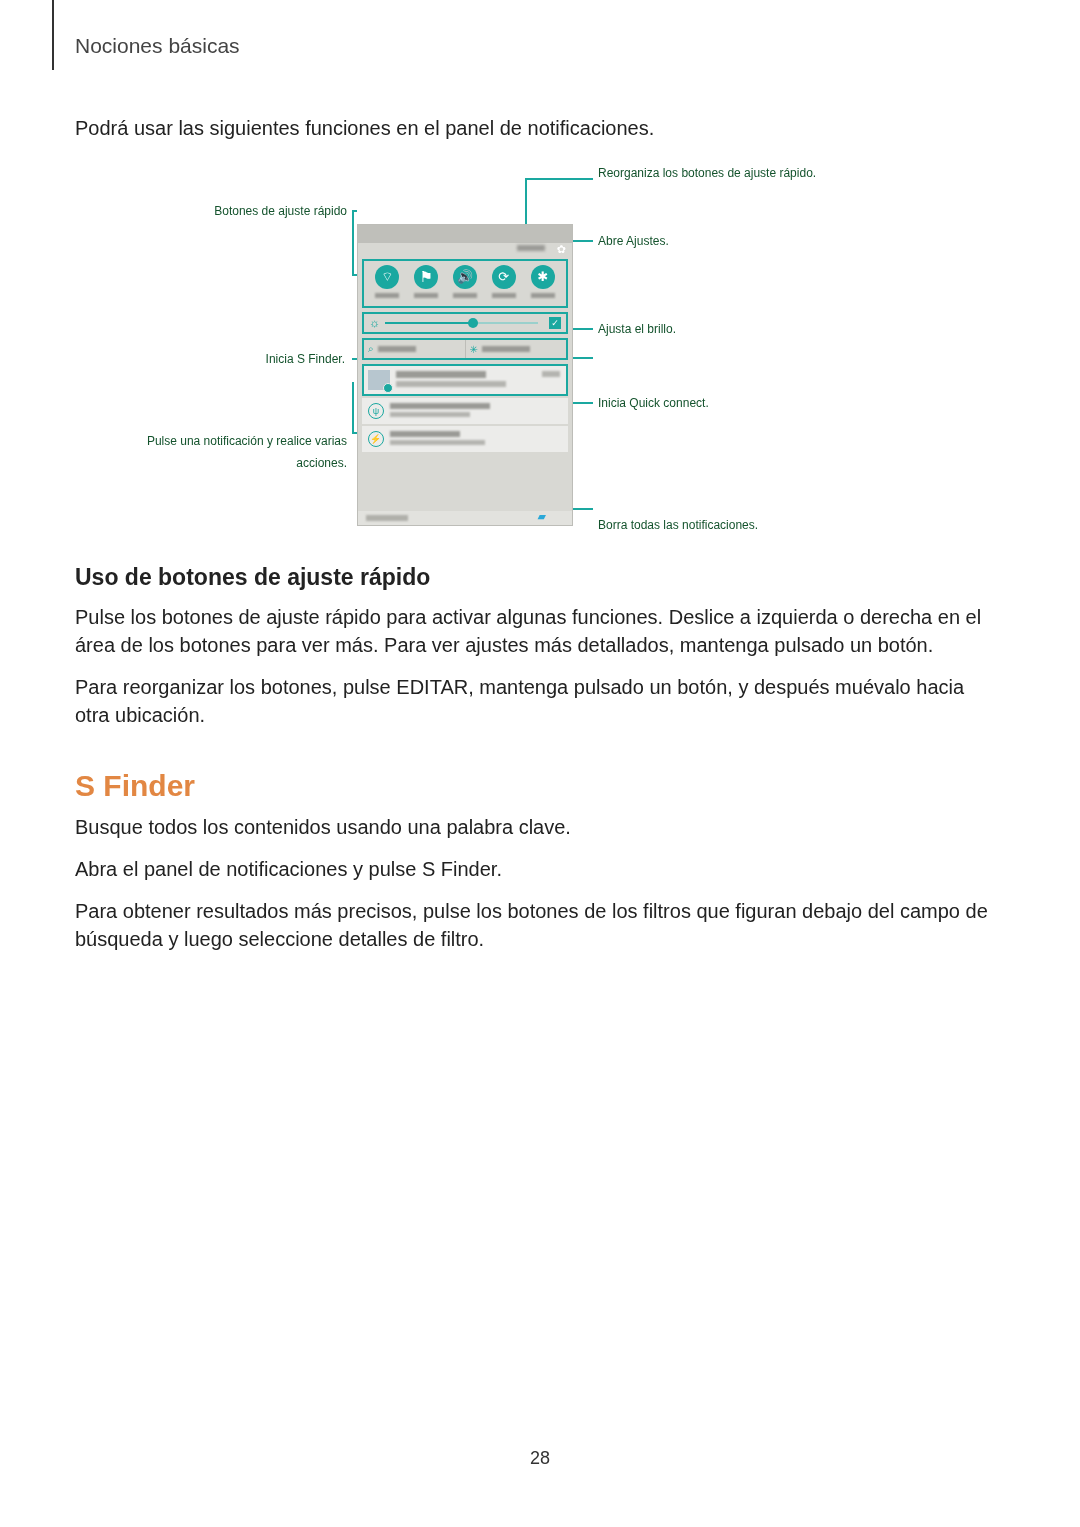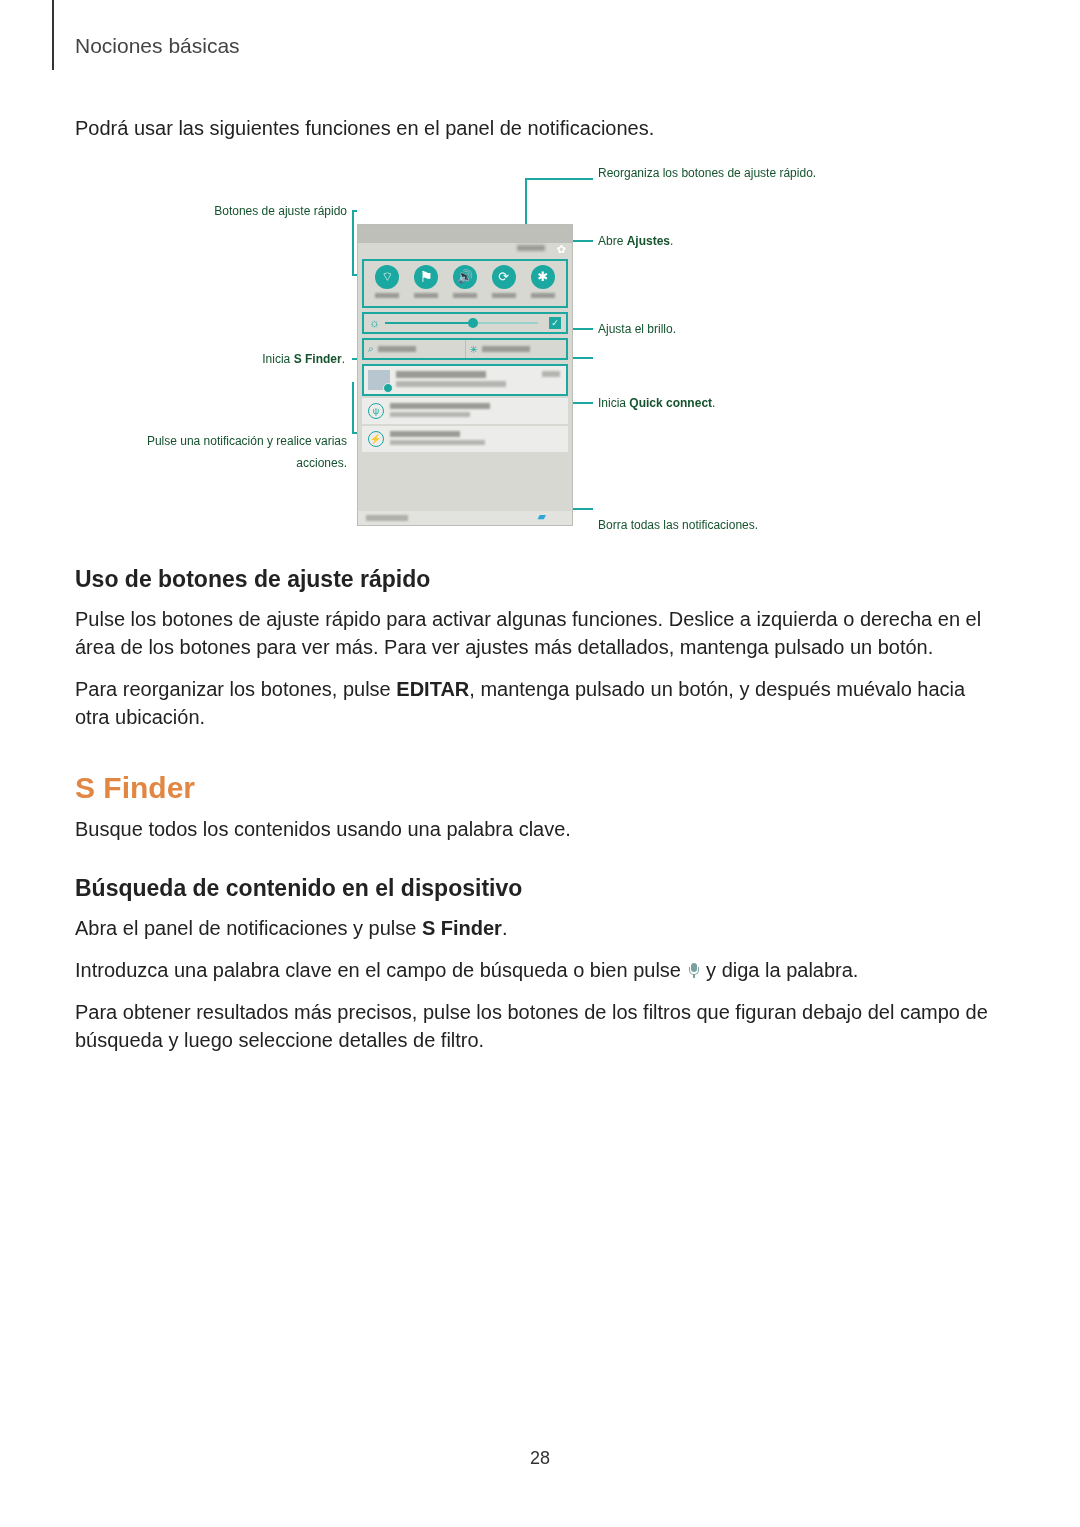--- a/index.html
+++ b/index.html
@@ -34,21 +34,21 @@
     position:absolute;
     left:75px;
     right:77px;
     top:110px;
   }
   .para{
     font-size:20px;
     line-height:28px;
     margin:4px 0 14px 0;
   }
-  b{font-weight:700;}
+  b{font-weight:400;}
   .fig{
     position:relative;
     height:370px;
     margin:22px 0 30px 0;
   }
   .phone{
     position:absolute;
     left:282px;
     top:60px;
     width:214px;
@@ -274,21 +274,21 @@
   .callout-r{left:523px;}
   .callout-l{text-align:right;}
   .line{
     position:absolute;
     background:#1aa8a0;
   }
 
   .h3{
     font-size:23px;
     font-weight:700;
-    margin:32px 0 12px 0;
+    margin:12px 0 12px 0;
   }
   .h2{
     font-size:30px;
     font-weight:700;
     color:#e28743;
     margin:40px 0 10px 0;
   }
   .mic-icon{
     display:inline-block;
     width:14px;height:16px;
@@ -440,24 +440,20 @@
 
     <div class="h3">Uso de botones de ajuste rápido</div>
     <p class="para">Pulse los botones de ajuste rápido para activar algunas funciones. Deslice a izquierda o derecha en el área de los botones para ver más. Para ver ajustes más detallados, mantenga pulsado un botón.</p>
     <p class="para">
       <span>Para reorganizar los botones, pulse </span><b>EDITAR</b><span>, mantenga pulsado un botón, y después muévalo hacia otra ubicación.</span>
     </p>
 
     <div class="h2">S Finder</div>
     <p class="para">Busque todos los contenidos usando una palabra clave.</p>
 
-    <div class="h3">Búsqueda de contenido en el dispositivo</div>
     <p class="para">
       <span>Abra el panel de notificaciones y pulse </span><b>S Finder</b><span>.</span>
     </p>
-    <p class="para">
-      <span>Introduzca una palabra clave en el campo de búsqueda o bien pulse </span><span class="mic-icon"><span class="mic-stand"></span></span><span> y diga la palabra.</span>
-    </p>
     <p class="para">Para obtener resultados más precisos, pulse los botones de los filtros que figuran debajo del campo de búsqueda y luego seleccione detalles de filtro.</p>
   </div>
 
   <div class="page-num">28</div>
 </div>
 
 </body></html>

